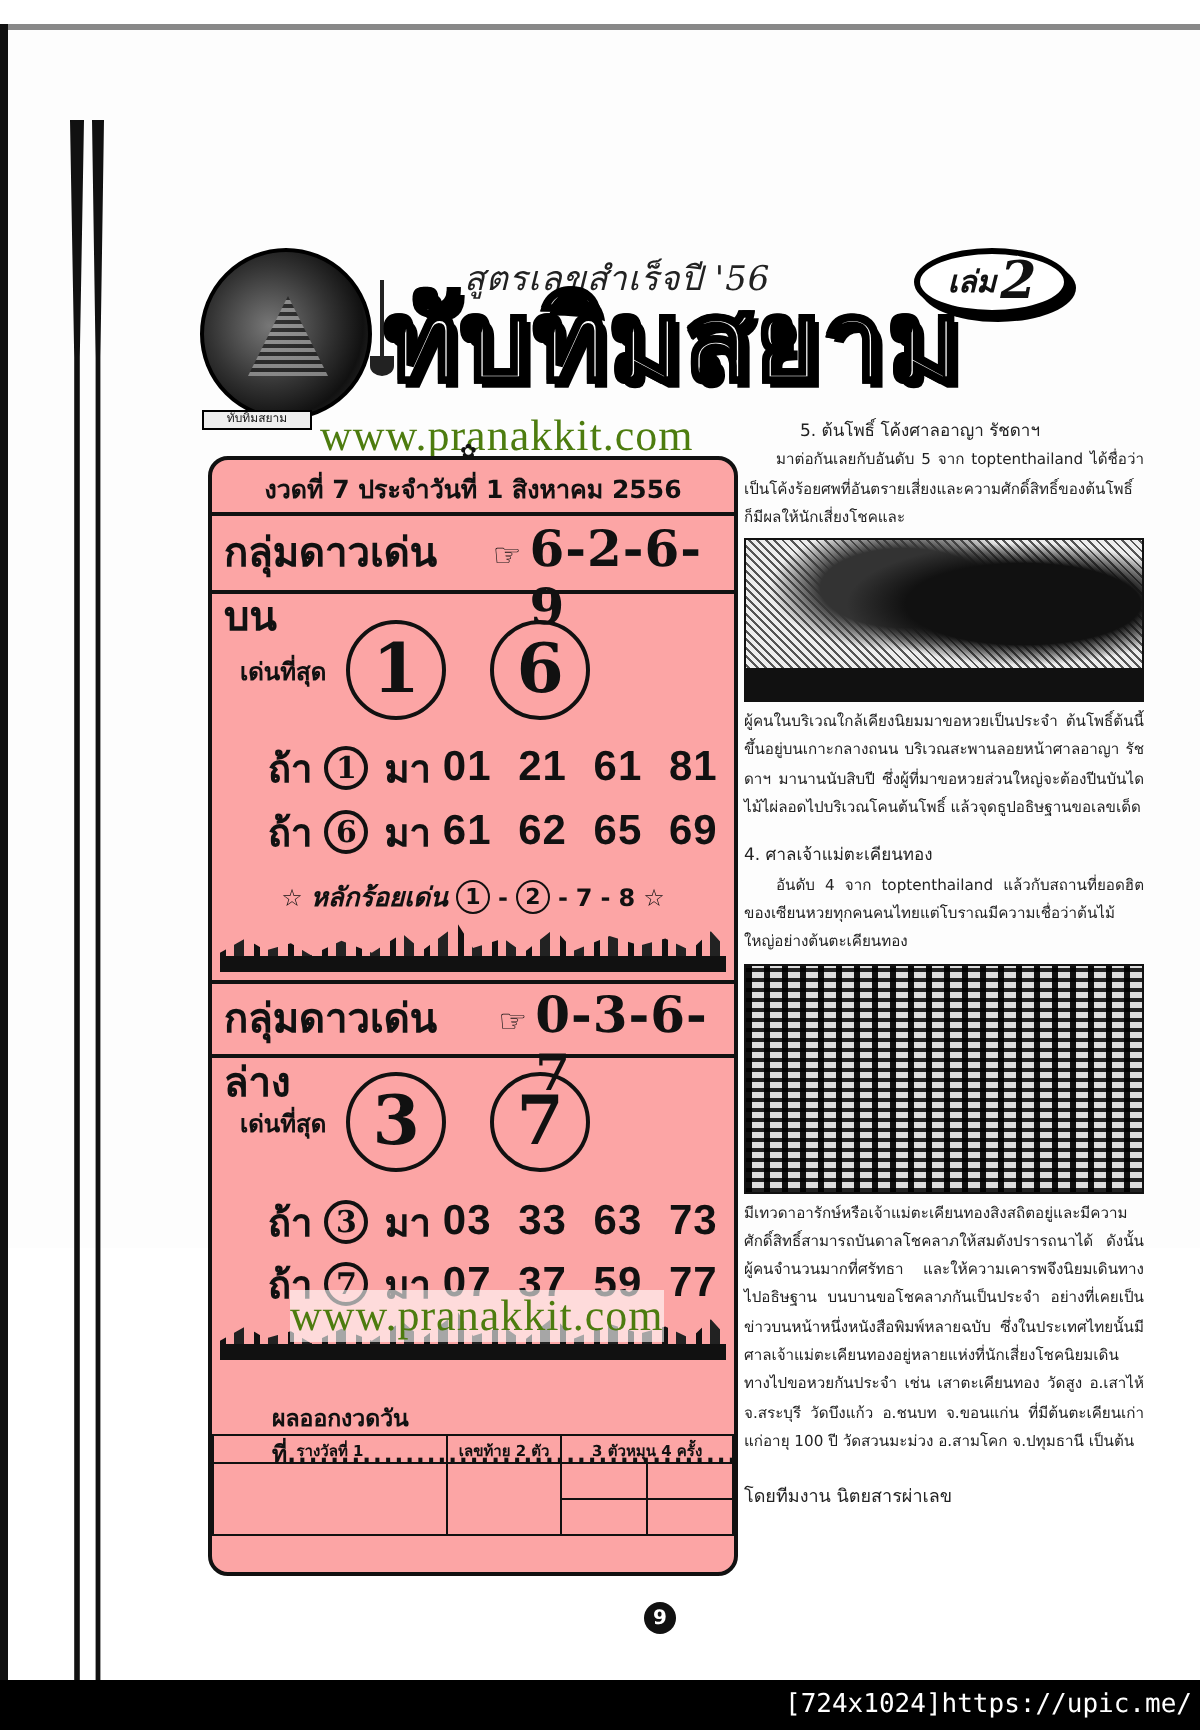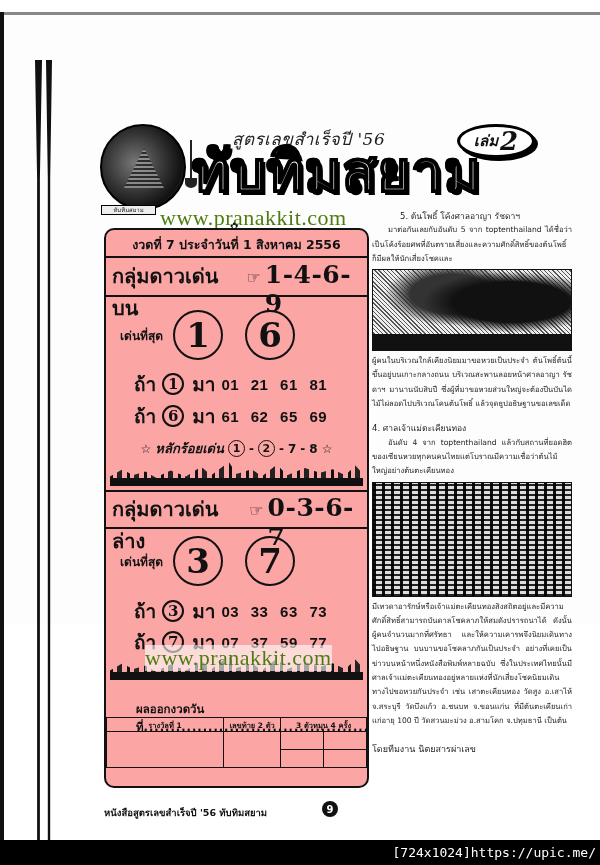--- a/index.html
+++ b/index.html
@@ -47,21 +47,21 @@
 
   .best { display: flex; align-items: center; padding-left: 14px; }
   .best .lbl { font-size: 12px; font-weight: bold; margin-right: 10px; }
   .big-circle { width: 50px; height: 50px; border: 2.5px solid #111; border-radius: 50%; display: flex; align-items: center; justify-content: center;
     font-family: "DejaVu Serif", serif; font-size: 34px; font-weight: bold; margin-right: 22px; }
 
   .if-row { display: flex; align-items: center; padding-left: 28px; font-weight: bold; }
   .if-row .t { font-size: 19px; margin-right: 6px; }
   .small-circle { width: 22px; height: 22px; border: 2px solid #111; border-radius: 50%; display: inline-flex; align-items: center; justify-content: center;
     font-family: "DejaVu Serif", serif; font-size: 15px; font-weight: bold; margin-right: 8px; }
-  .if-row .pairs { font-family: "Liberation Sans", sans-serif; font-size: 15px; font-weight: bold; word-spacing: 7px; letter-spacing: 0.5px; }
+  .if-row .pairs { font-family: "Liberation Sans", sans-serif; font-size: 21px; font-weight: bold; word-spacing: 7px; letter-spacing: 0.5px; }
 
   .hundreds { display: flex; align-items: center; justify-content: center; gap: 4px; font-size: 12px; font-weight: bold; }
   .hundreds .lbl { font-style: italic; font-size: 13px; }
   .hundreds .sc { width: 17px; height: 17px; border: 1.5px solid #111; border-radius: 50%; display: inline-flex; align-items: center; justify-content: center; font-size: 11px; }
 
   .skyline { height: 24px; left: 4px; width: 253px;
     background: linear-gradient(to top, #111 0 8px, transparent 8px),
       repeating-linear-gradient(90deg, #111 0 3px, transparent 3px 7px, #222 7px 12px, transparent 12px 17px);
     clip-path: polygon(0 60%,5% 30%,9% 55%,14% 40%,18% 65%,24% 35%,30% 60%,36% 20%,40% 55%,47% 0,50% 50%,56% 30%,60% 60%,66% 10%,70% 55%,77% 25%,83% 45%,88% 30%,93% 55%,97% 15%,100% 50%,100% 100%,0 100%); }
 
@@ -120,21 +120,21 @@
   <div class="watermark wm-top">www.pranakkit.com</div>
 
   <div class="panel-top-ornament">✿</div>
   <div class="panel">
     <div class="row draw-info">งวดที่ 7  ประจำวันที่ 1 สิงหาคม 2556</div>
     <div class="hline" style="top:26px"></div>
 
     <div class="row group-head" style="top:30px">
       <span>กลุ่มดาวเด่นบน</span>
       <span class="hand">☞</span>
-      <span class="nums">1-4-6-9</span>
+      <span class="nums">6-2-6-9</span>
     </div>
     <div class="hline" style="top:65px"></div>
 
     <div class="row best" style="top:80px">
       <span class="lbl">เด่นที่สุด</span>
       <span class="big-circle">1</span>
       <span class="big-circle">6</span>
     </div>
 
     <div class="row if-row" style="top:139px">
@@ -225,19 +225,18 @@
     <p class="indent">มาต่อกันเลยกับอันดับ 5 จาก toptenthailand ได้ชื่อว่าเป็นโค้งร้อยศพที่อันตรายเสี่ยงและความศักดิ์สิทธิ์ของต้นโพธิ์ ก็มีผลให้นักเสี่ยงโชคและ</p>
     <div class="photo tree"></div>
     <p>ผู้คนในบริเวณใกล้เคียงนิยมมาขอหวยเป็นประจำ ต้นโพธิ์ต้นนี้ขึ้นอยู่บนเกาะกลางถนน บริเวณสะพานลอยหน้าศาลอาญา รัชดาฯ มานานนับสิบปี ซึ่งผู้ที่มาขอหวยส่วนใหญ่จะต้องปีนบันไดไม้ไผ่ลอดไปบริเวณโคนต้นโพธิ์ แล้วจุดธูปอธิษฐานขอเลขเด็ด</p>
     <p class="heading" style="margin-top:10px">4. ศาลเจ้าแม่ตะเคียนทอง</p>
     <p class="indent">อันดับ 4 จาก toptenthailand แล้วกับสถานที่ยอดฮิตของเซียนหวยทุกคนคนไทยแต่โบราณมีความเชื่อว่าต้นไม้ใหญ่อย่างต้นตะเคียนทอง</p>
     <div class="photo shrine"></div>
     <p>มีเทวดาอารักษ์หรือเจ้าแม่ตะเคียนทองสิงสถิตอยู่และมีความศักดิ์สิทธิ์สามารถบันดาลโชคลาภให้สมดังปรารถนาได้ ดังนั้นผู้คนจำนวนมากที่ศรัทธา และให้ความเคารพจึงนิยมเดินทางไปอธิษฐาน บนบานขอโชคลาภกันเป็นประจำ อย่างที่เคยเป็นข่าวบนหน้าหนึ่งหนังสือพิมพ์หลายฉบับ ซึ่งในประเทศไทยนั้นมีศาลเจ้าแม่ตะเคียนทองอยู่หลายแห่งที่นักเสี่ยงโชคนิยมเดินทางไปขอหวยกันประจำ เช่น เสาตะเคียนทอง วัดสูง อ.เสาไห้ จ.สระบุรี วัดบึงแก้ว อ.ชนบท จ.ขอนแก่น ที่มีต้นตะเคียนเก่าแก่อายุ 100 ปี วัดสวนมะม่วง อ.สามโคก จ.ปทุมธานี เป็นต้น</p>
     <p class="byline">โดยทีมงาน นิตยสารผ่าเลข</p>
   </div>
 
-  <div class="footer-title">หนังสือสูตรเลขสำเร็จปี '56 ทับทิมสยาม</div>
   <div class="page-num">9</div>
 </div>
 
 <div class="caption-bar">
   <span>[724x1024]https://upic.me/</span>
 </div>
 
 </body></html>

